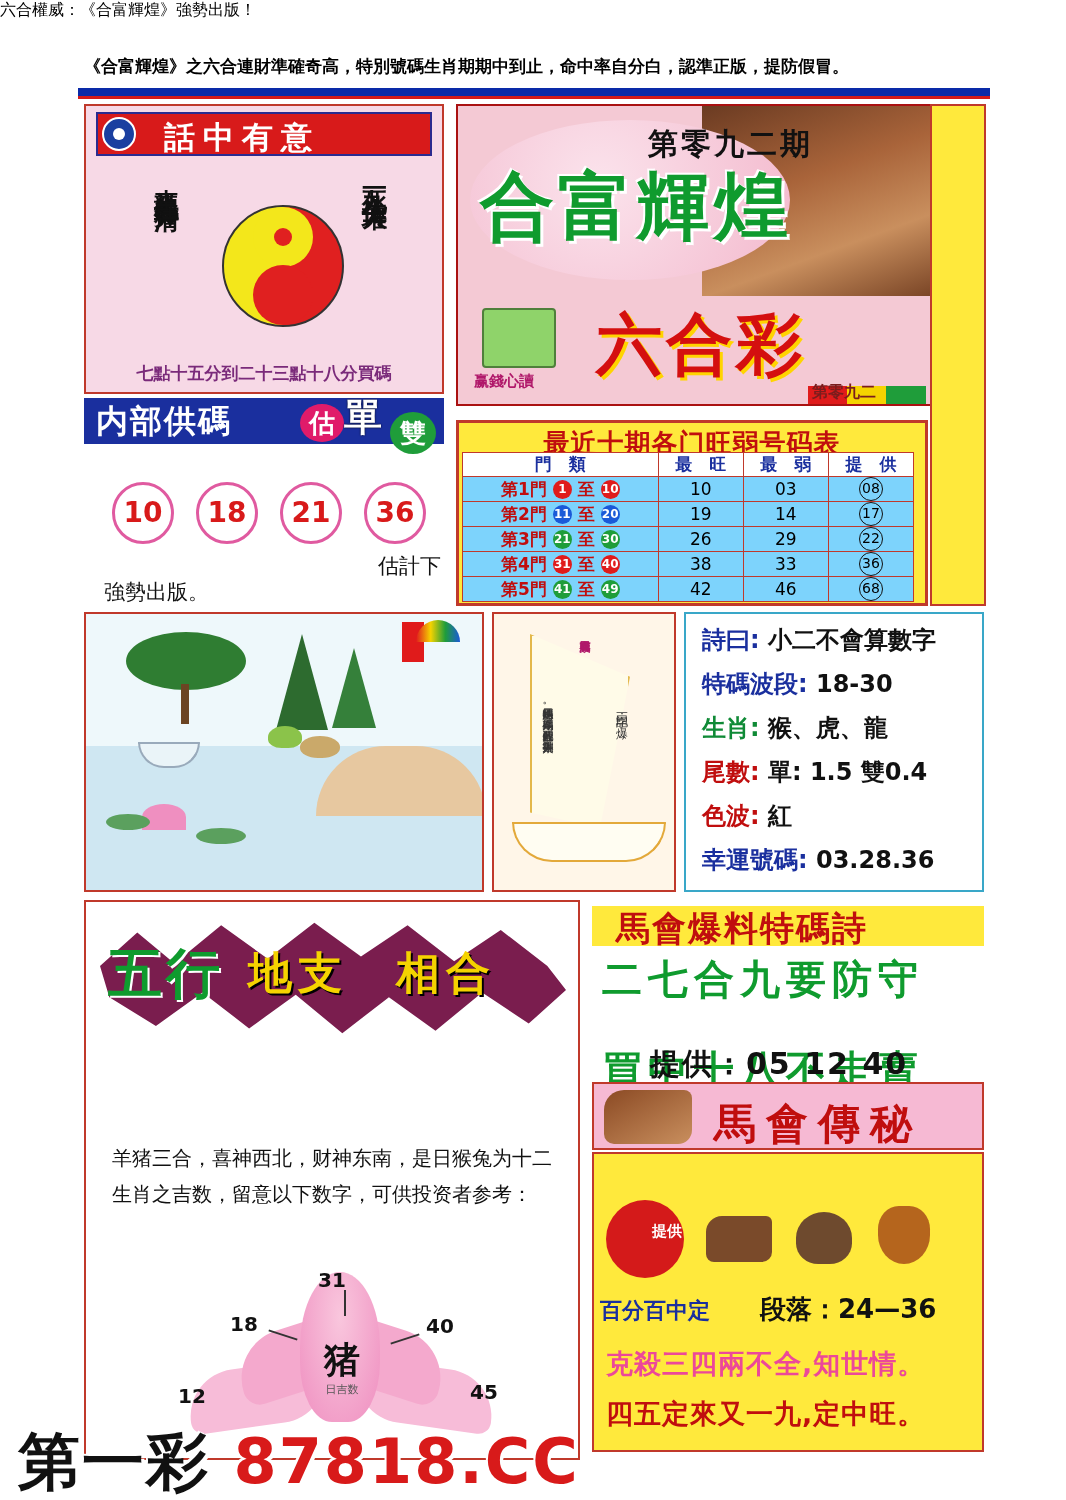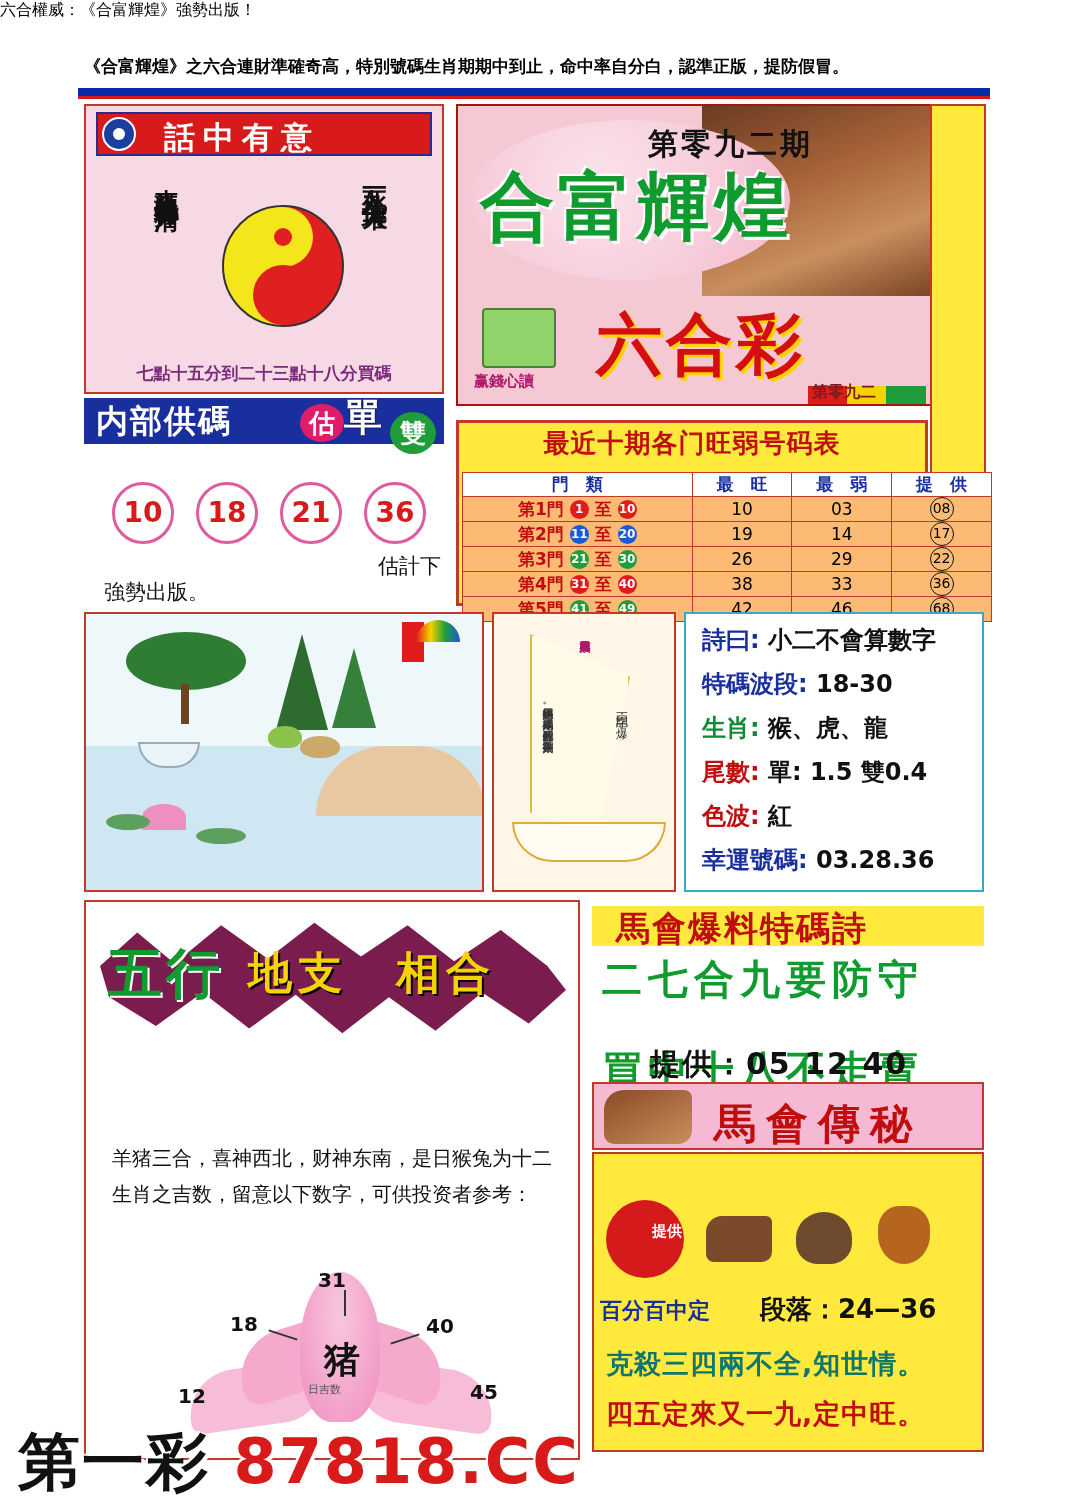--- a/index.html
+++ b/index.html
@@ -129,22 +129,22 @@
   
   .vstrip{left:930px;top:104px;width:56px;height:502px;background:#ffe93c;border:2px solid #c0392b;}
 
   
   .tbl-wrap{left:456px;top:420px;width:472px;height:186px;background:#ffe93c;border:3px solid #c0392b;}
   .tbl-title{
     position:absolute;left:462px;top:426px;width:460px;text-align:center;
     font-size:26px;font-weight:bold;color:#c00e0e;letter-spacing:1px;
   }
   table.t{
-    position:absolute;left:462px;top:472px;width:530px;border-collapse:collapse;
-    background:#fdba74;font-size:17px;
+    position:absolute;left:462px;top:452px;width:452px;border-collapse:collapse;
+    background:#7dd3fc;font-size:17px;
   }
   table.t td{border:1px solid #c0392b;text-align:center;height:23px;padding:0;}
   table.t td.h{font-weight:bold;color:#1a2f9e;background:#fff;}
   td.mgate{font-weight:bold;color:#c00e0e;white-space:nowrap;text-align:left;padding-left:6px;}
   .minib{display:inline-block;width:19px;height:19px;border-radius:50%;color:#fff;
     font-size:12px;line-height:19px;text-align:center;vertical-align:middle;font-weight:bold;}
   .mb-red{background:#e01b1b;} .mb-blue{background:#1a5ad8;} .mb-green{background:#1f9d3a;}
   .circ{display:inline-block;width:22px;height:22px;border-radius:50%;border:1px solid #111;
     line-height:20px;text-align:center;font-size:14px;}
 
@@ -207,21 +207,21 @@
 
   
   .lotus-wrap{position:absolute;left:140px;top:1262px;width:400px;height:190px;}
   .pet{position:absolute;border-radius:50% 50% 50% 50%;}
   .pet-c{left:160px;top:10px;width:80px;height:150px;border-radius:50% 50% 40% 40%;background:radial-gradient(ellipse at 50% 30%,#f9c6dd,#ef8fc0);}
   .pet-l1{left:96px;top:64px;width:120px;height:66px;border-radius:60px 20px 60px 20px;background:#f4a9cd;transform:rotate(-18deg);}
   .pet-r1{left:186px;top:64px;width:120px;height:66px;border-radius:20px 60px 20px 60px;background:#f4a9cd;transform:rotate(18deg);}
   .pet-l2{left:48px;top:104px;width:140px;height:60px;border-radius:60px 16px 60px 16px;background:#f7bcd8;transform:rotate(-8deg);}
   .pet-r2{left:214px;top:104px;width:140px;height:60px;border-radius:16px 60px 16px 60px;background:#f7bcd8;transform:rotate(8deg);}
   .zhu{position:absolute;left:172px;top:74px;width:60px;text-align:center;font-size:36px;font-weight:bold;color:#111;}
-  .zhu-sub{position:absolute;left:168px;top:120px;width:68px;font-size:11px;color:#555;}
+  .zhu-sub{position:absolute;left:168px;top:120px;width:68px;text-align:center;font-size:11px;color:#555;}
   .lnum{position:absolute;font-size:20px;font-weight:bold;color:#111;}
   .n31{left:178px;top:6px;} .n18{left:90px;top:50px;} .n40{left:286px;top:52px;}
   .n12{left:38px;top:122px;} .n45{left:330px;top:118px;}
   .tick{position:absolute;background:#333;}
   .t31{left:204px;top:28px;width:2px;height:26px;}
   .t18{left:128px;top:72px;width:30px;height:2px;transform:rotate(18deg);}
   .t40{left:250px;top:76px;width:30px;height:2px;transform:rotate(-18deg);}
 
   
   .mb-title{
@@ -240,21 +240,21 @@
   .mc-t{position:absolute;left:714px;top:1088px;font-size:42px;font-weight:bold;color:#c00e0e;letter-spacing:10px;margin-top:8px;}
 
   .mc-body{left:592px;top:1152px;width:392px;height:300px;background:#ffe93c;border:2px solid #c0392b;}
   .seal{position:absolute;left:606px;top:1200px;width:78px;height:78px;border-radius:50%;background:#d41a1a;}
   .seal-t{position:absolute;left:608px;top:1222px;width:74px;text-align:right;color:#fff;font-size:15px;font-weight:bold;}
   .an-horse{position:absolute;left:706px;top:1216px;width:66px;height:46px;background:#7a4a2a;border-radius:16px 6px 10px 8px;}
   .an-monkey{position:absolute;left:796px;top:1212px;width:56px;height:52px;background:#6e4a2e;border-radius:50% 50% 40% 40%;}
   .an-rooster{position:absolute;left:878px;top:1206px;width:52px;height:58px;background:#b5651d;border-radius:40% 40% 50% 50%;}
   .mc-r1a{position:absolute;left:600px;top:1296px;font-size:22px;font-weight:bold;color:#1a2f9e;}
   .mc-r1b{position:absolute;left:760px;top:1292px;font-size:26px;font-weight:bold;color:#111;}
-  .mc-r2{position:absolute;left:606px;top:1346px;font-size:27px;font-weight:bold;color:#0f766e;letter-spacing:1px;white-space:nowrap;}
+  .mc-r2{position:absolute;left:606px;top:1346px;font-size:27px;font-weight:bold;color:#ec4899;letter-spacing:1px;white-space:nowrap;}
   .mc-r3{position:absolute;left:606px;top:1396px;font-size:27px;font-weight:bold;color:#c00e0e;letter-spacing:1px;white-space:nowrap;}
 
   
   .wm{
     position:absolute;left:18px;top:1420px;font-size:62px;font-weight:bold;color:#d81a1a;
     text-shadow:3px 3px 0 #fff,-2px -2px 0 #fff;letter-spacing:2px;white-space:nowrap;
   }
   .wm .dark{color:#111;}
 </style>
 </head>

